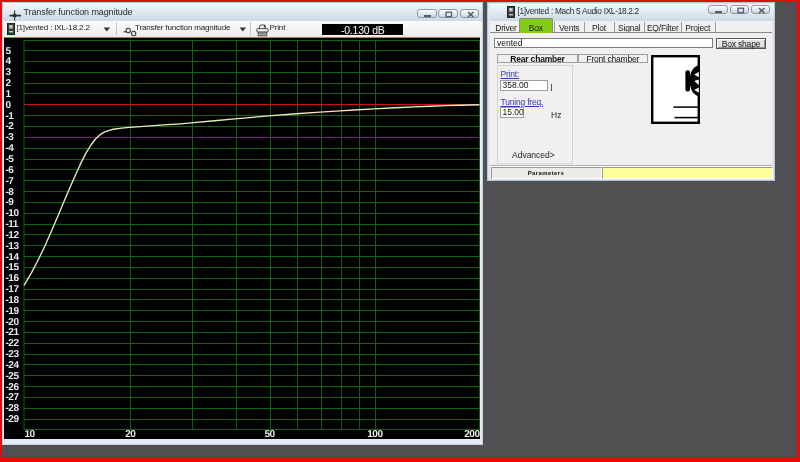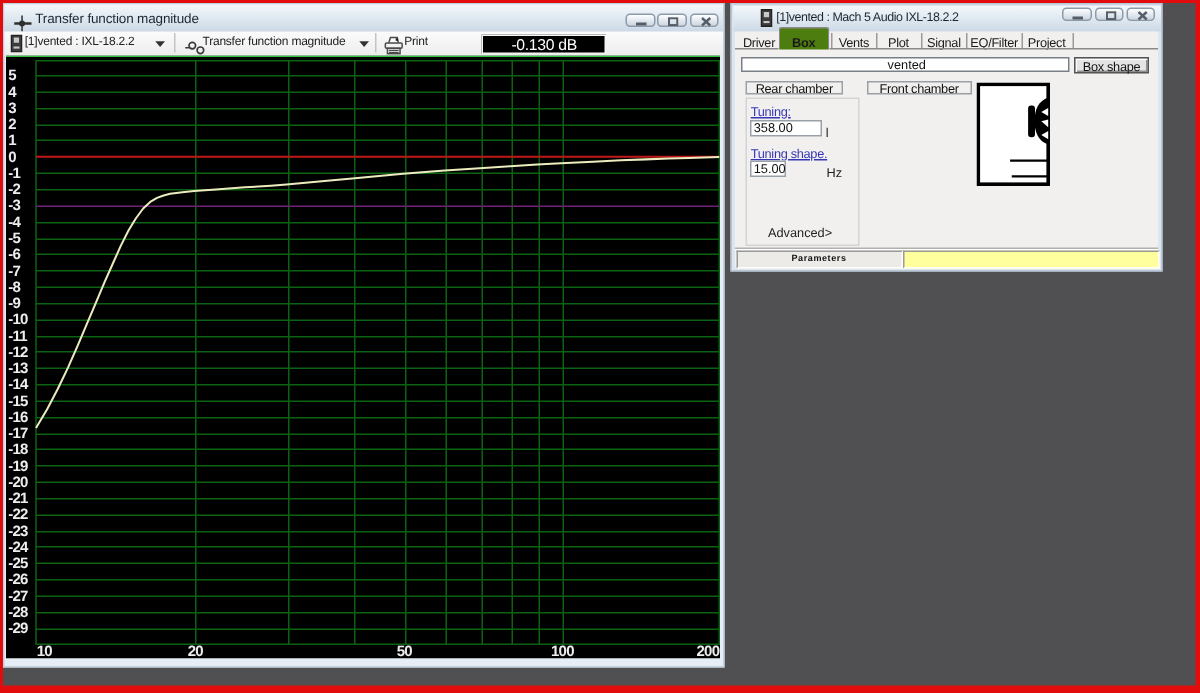--- a/index.html
+++ b/index.html
@@ -19,21 +19,21 @@
 .tl{position:absolute;font-size:8px;color:#222;letter-spacing:-0.15px;text-align:right;}
 .sep{position:absolute;width:1px;background:#c4c4c4;}
 .blackbox{position:absolute;background:#000;border:1px solid #f5f5f5;box-sizing:border-box;
   color:#fff;font-size:10.5px;text-align:center;letter-spacing:-0.2px;opacity:0.999;}
 
 #w2{left:486.5px;top:2px;width:288px;height:178.5px;background:#dde5ee;border:1px solid #b6c6d6;box-sizing:border-box;}
 #w2 .tbar{left:1px;top:1px;width:285px;height:16.5px;background:linear-gradient(#f4f8fb,#dde7f0 55%,#ccd9e6);}
 #w2 .client{left:2.5px;top:17.5px;width:282px;height:157.5px;background:#f1f0ee;}
 .tabtxt{position:absolute;top:3.5px;font-size:8.5px;color:#1a1a1a;width:100%;text-align:center;letter-spacing:-0.2px;}
 .field{position:absolute;background:#fff;border:1px solid #787f87;box-sizing:border-box;
-  font-size:8.5px;color:#111;text-align:center;}
+  font-size:8.5px;color:#111;}
 .btnflat{position:absolute;border:1px solid #9aa0a6;background:#f1f0ee;box-sizing:border-box;
   font-size:8.5px;color:#111;text-align:center;letter-spacing:-0.2px;}
 .bluelab{position:absolute;color:#3636b6;font-size:8.5px;text-decoration:underline;letter-spacing:-0.2px;}
 .edit{position:absolute;background:#fff;border:1px solid #9aa0a8;box-sizing:border-box;
   font-size:8.5px;color:#111;padding-left:2px;}
 .unit{position:absolute;font-size:8.5px;color:#222;}
 </style>
 </head>
 <body>
 <div id="mdi" class="abs"></div>
@@ -211,21 +211,21 @@
     <svg width="19.5" height="9">
         <path d="M7 2 L12.5 7 M12.5 2 L7 7" stroke="#555e68" stroke-width="1.6"></path>
       </svg>
   </div>
   <div class="client abs"></div>
 
   <div class="abs" style="left:2.5px;top:16.5px;width:282px;height:13px;">
     <div class="abs" style="left:0;width:32px;height:13px;">
         <div class="tabtxt">Driver</div>
       </div>
-    <div class="abs" style="left:29px;top:-1.5px;width:33.5px;height:14.5px;background:#4d7c0f;border:1px solid #8a8a8a;border-bottom:none;border-radius:2px 2px 0 0;box-sizing:border-box;font-weight:bold;">
+    <div class="abs" style="left:29px;top:-1.5px;width:33.5px;height:14.5px;background:#84cc16;border:1px solid #8a8a8a;border-bottom:none;border-radius:2px 2px 0 0;box-sizing:border-box;">
         <div class="tabtxt" style="top:4px;">Box</div>
       </div>
     <div class="abs" style="left:64.5px;width:29.5px;height:13px;">
         <div class="tabtxt">Vents</div>
       </div>
     <div class="abs" style="left:94px;width:30px;height:13px;">
         <div class="tabtxt">Plot</div>
       </div>
     <div class="abs" style="left:124px;width:30.5px;height:13px;">
         <div class="tabtxt">Signal</div>
@@ -240,28 +240,28 @@
     <div class="abs" style="left:62.5px;top:12.5px;width:219.5px;height:1px;background:#8a8a8a;"></div>
     <div class="abs" style="left:64px;top:2px;width:1px;height:10px;background:#9a9a9a;"></div>
     <div class="abs" style="left:93.5px;top:2px;width:1px;height:10px;background:#9a9a9a;"></div>
     <div class="abs" style="left:123.5px;top:2px;width:1px;height:10px;background:#9a9a9a;"></div>
     <div class="abs" style="left:154px;top:2px;width:1px;height:10px;background:#9a9a9a;"></div>
     <div class="abs" style="left:190.5px;top:2px;width:1px;height:10px;background:#9a9a9a;"></div>
     <div class="abs" style="left:224.5px;top:2px;width:1px;height:10px;background:#9a9a9a;"></div>
   </div>
   <div class="field" style="left:6.5px;top:34.8px;width:219px;height:10.5px;line-height:9.5px;padding-left:2px;">vented</div>
   <div class="btnflat" style="left:228.5px;top:35.2px;width:50px;height:11px;line-height:10px;background:#e4e4e4;border:1px solid #555;box-shadow:inset 1px 1px 0 #fff, inset -1px -1px 0 #909090;">Box shape</div>
-  <div class="btnflat" style="left:9.5px;top:50.8px;width:65px;height:9.5px;line-height:8.5px;">Rear chamber</div>
+  <div class="btnflat" style="left:9.5px;top:50.8px;width:81px;height:9.5px;line-height:8.5px;font-weight:bold;">Rear chamber</div>
   <div class="btnflat" style="left:90.5px;top:50.8px;width:69.5px;height:9.5px;line-height:8.5px;text-align:center;">Front chamber</div>
 
   <div class="abs" style="left:9.5px;top:61.7px;width:76px;height:99.8px;border:1px solid #d4d4d4;box-sizing:border-box;"></div>
-  <div class="bluelab" style="left:13px;top:65.7px;">Tuning:</div>
+  <div class="bluelab" style="left:13px;top:65.7px;">Print:</div>
   <div class="edit" style="left:12px;top:77.2px;width:48px;height:10.5px;line-height:9px;">358.00</div>
   <div class="unit" style="left:63px;top:80.2px;">l</div>
-  <div class="bluelab" style="left:13px;top:93.7px;">Tuning shape.</div>
+  <div class="bluelab" style="left:13px;top:93.7px;">Tuning freq.</div>
   <div class="edit" style="left:12px;top:104.2px;width:24px;height:10.5px;line-height:9px;">15.00</div>
   <div class="unit" style="left:63.5px;top:107.2px;">Hz</div>
   <div class="abs" style="left:24.5px;top:147.2px;font-size:8.5px;color:#222;">Advanced&gt;</div>
 
   <svg class="abs" style="left:163px;top:52px" width="49" height="69" viewBox="0 0 49 69">
     <rect x="1.2" y="1.2" width="46.6" height="66.6" fill="#fff" stroke="#000" stroke-width="2.4"></rect>
     <path d="M47.8 10 C41.5 12.2 38.7 17.8 38.7 25.7 C38.7 33.6 41.5 39.2 47.8 41.4 Z" fill="#000"></path>
     <rect x="34.4" y="15.3" width="4.6" height="21.2" rx="2" fill="#000"></rect>
     <path d="M47.8 17.0 L43.2 19.6 L47.8 22.3 Z" fill="#fff"></path>
     <path d="M47.8 24.6 L43.2 25.9 L47.8 29.9 Z" fill="#fff"></path>

